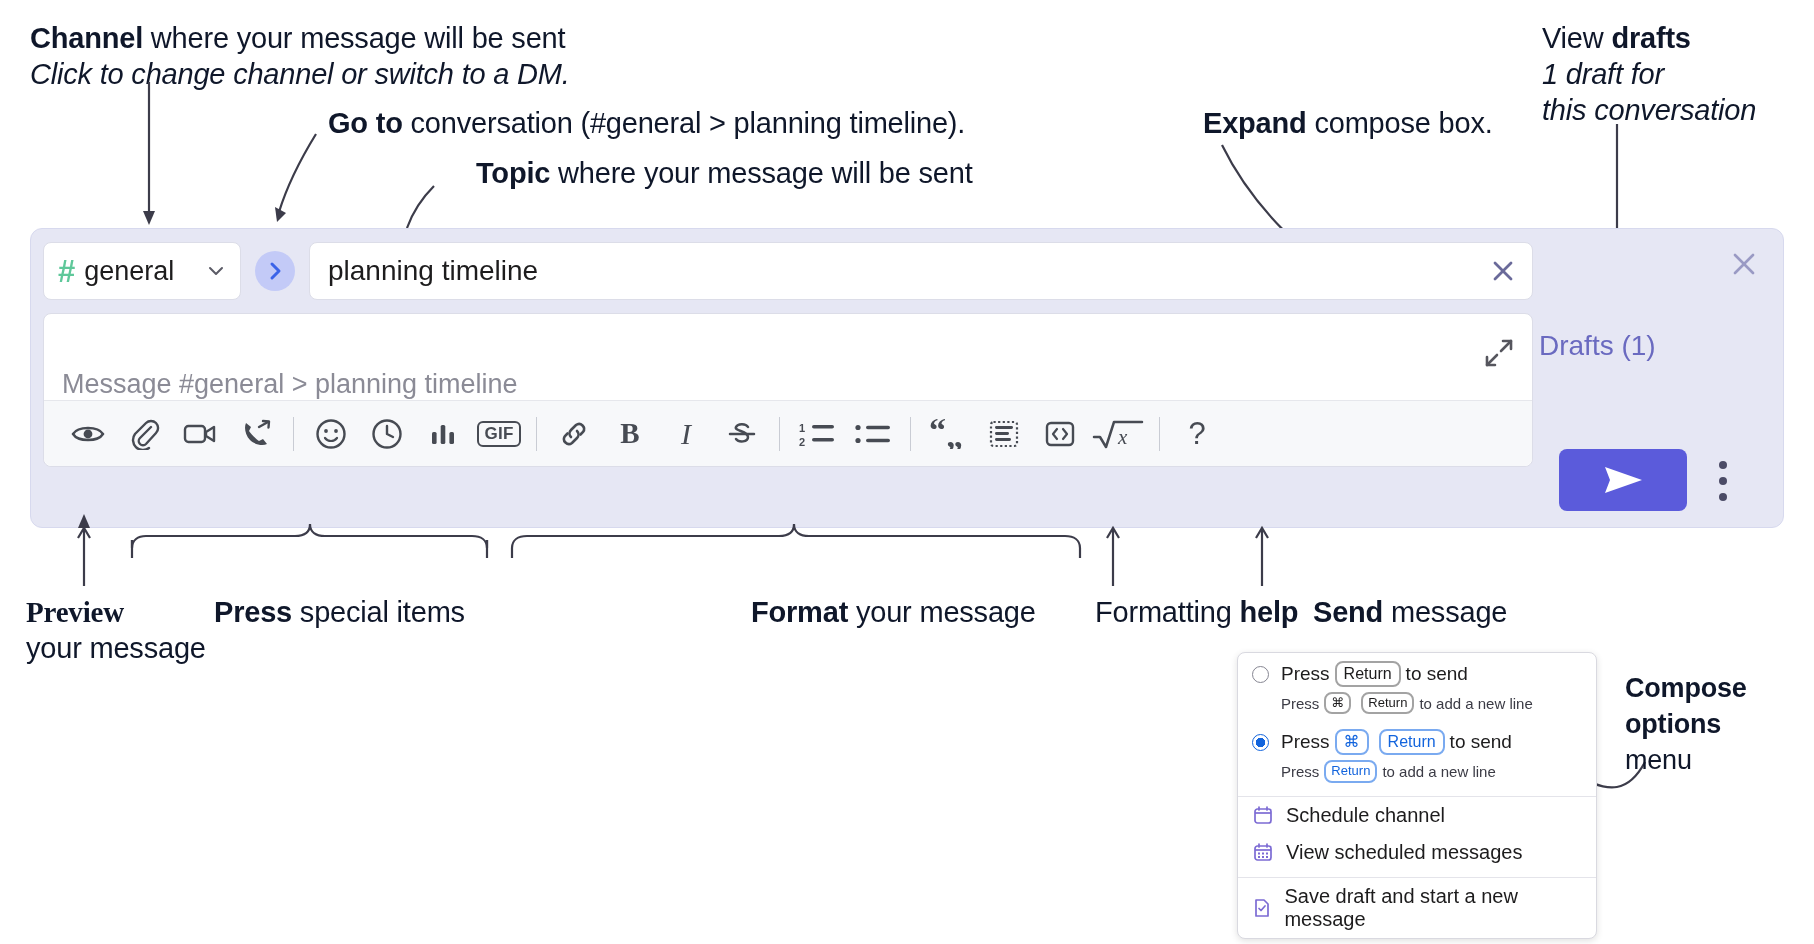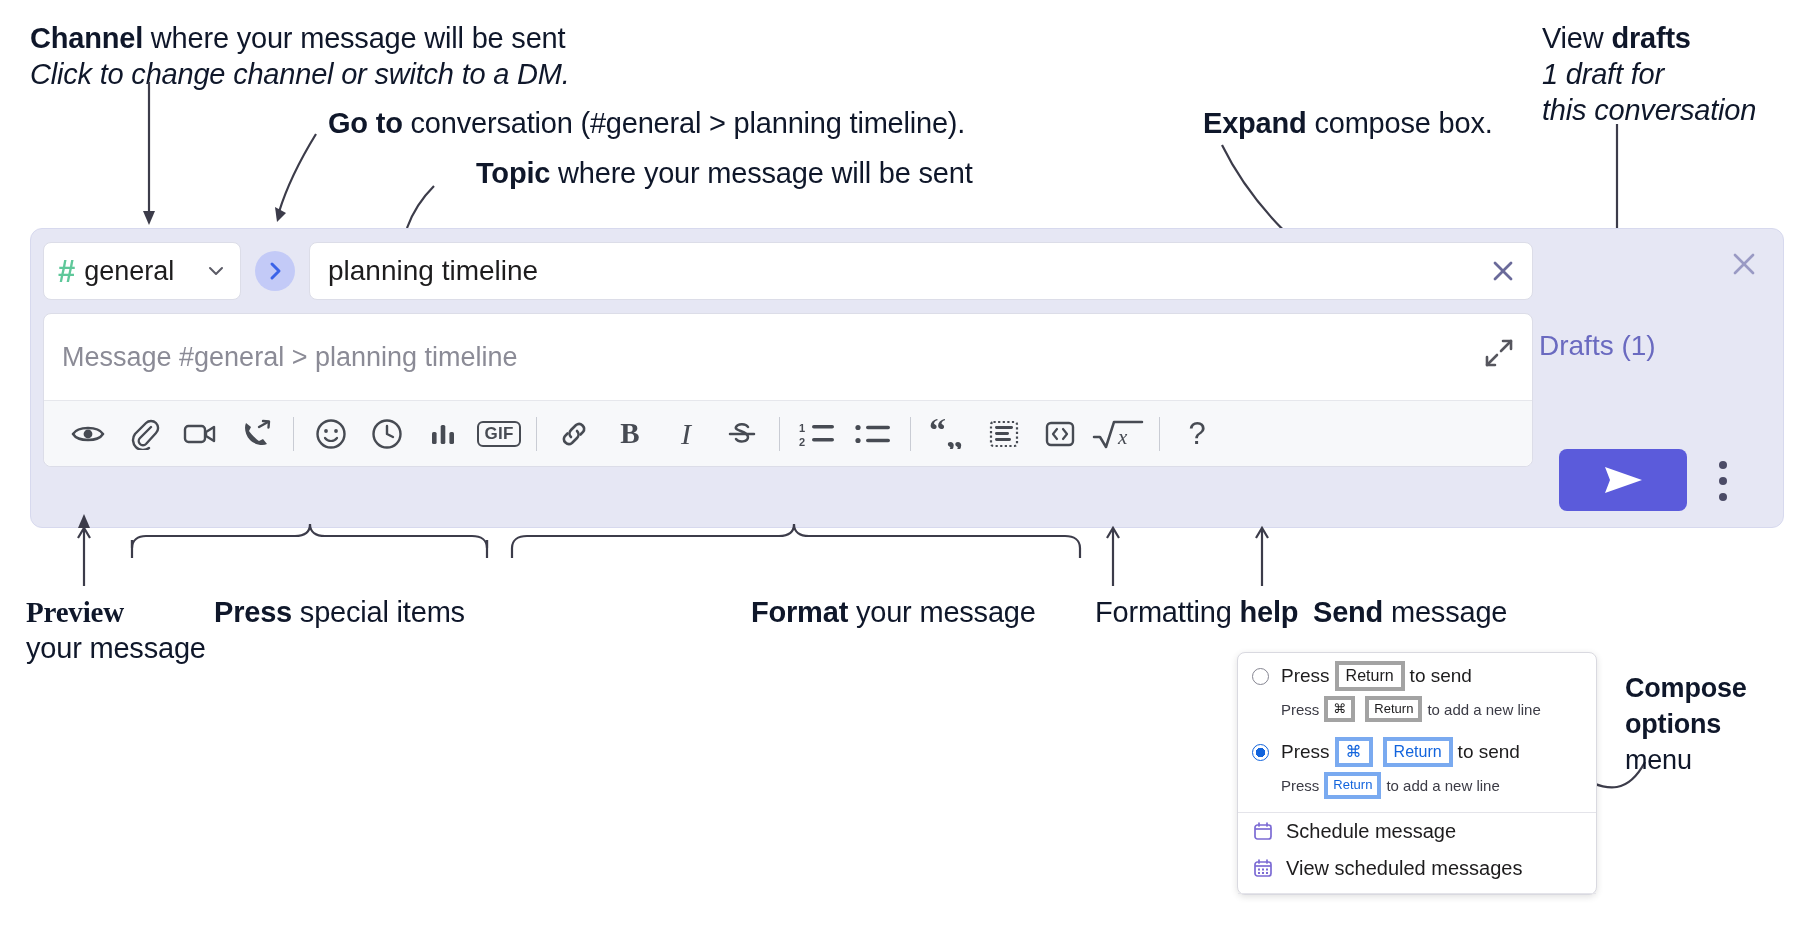--- a/index.html
+++ b/index.html
@@ -38,21 +38,21 @@
     flex:1;height:58px;background:#fff;border:1px solid #dcdde8;border-radius:8px;
     display:flex;align-items:center;padding:0 14px 0 18px;box-sizing:border-box;
   }
   .topictext{flex:1;font-size:28px;color:#1d1c1d;}
   .clearx{width:30px;height:30px;}
 
   .msgbox{
     margin-top:12px;background:#fff;border:1px solid #dcdde8;border-radius:8px;
     box-sizing:border-box;width:100%;
   }
-  .msginput{height:86px;display:flex;align-items:center;padding:0 18px;position:relative;}
+  .msginput{height:86px;display:flex;align-items:flex-end;padding:0 18px;position:relative;}
   .placeholder{font-size:27px;color:#8b8b96;}
   .expandbtn{position:absolute;right:18px;top:24px;width:30px;height:30px;}
   .toolbar{
     height:66px;background:#f7f8fa;border-top:1px solid #e6e7ec;
     border-radius:0 0 8px 8px;display:flex;align-items:center;padding:0 16px;
     box-sizing:border-box;gap:0;
   }
   .tbtn{width:56px;height:48px;display:flex;align-items:center;justify-content:center;color:#474b53;}
   .sep{width:1px;height:34px;background:#c9ccd4;margin:0 9px;}
   .gifbox{
@@ -78,21 +78,21 @@
     box-shadow:0 2px 7px rgba(0,0,0,.12);box-sizing:border-box;
   }
   .mopt{padding:8px 14px 4px 14px;}
   .moptmain{display:flex;align-items:center;font-size:19px;color:#1d1c1d;}
   .radio{width:17px;height:17px;border:1.8px solid #868692;border-radius:50%;
          margin-right:12px;flex:none;box-sizing:border-box;}
   .radio.on{border-color:#1264dd;background:
       radial-gradient(circle,#1264dd 0 44%,#fff 47% 100%);}
   .moptsub{display:flex;align-items:center;font-size:15px;color:#3b3b45;
            margin:5px 0 3px 29px;}
-  .kbd{border:4px solid #a3a3a3;border-radius:0;padding:1px 7px;margin:0 5px;
+  .kbd{border:2px solid #a3a3a3;border-radius:8px;padding:1px 7px;margin:0 5px;
        font-size:16px;color:#1d1c1d;background:#fff;line-height:1.25;}
   .kbd.sm{font-size:13px;padding:1px 5px;}
   .kbd.blue{border-color:#7aaaf0;color:#1264dd;}
   .mdiv{height:1px;background:#e4e4ea;margin:6px 0 0 0;}
   .mitem{display:flex;align-items:center;font-size:20px;color:#1d1c1d;padding:7px 14px;}
   .mitem .mi{margin-right:12px;display:flex;width:22px;justify-content:center;color:#7c6bd4;}
 
   svg{display:block;}
 </style>
 </head>
@@ -452,21 +452,21 @@
   <div class="mdiv"></div>
 
   <div class="mitem">
     <span class="mi">
       <svg width="20" height="20" viewBox="0 0 20 20">
           <rect x="2" y="4" width="16" height="14" rx="2.5" fill="none" stroke="#7c6bd4" stroke-width="1.7"></rect>
           <path d="M2,8 L18,8" stroke="#7c6bd4" stroke-width="1.7"></path>
           <path d="M6,2 L6,5 M14,2 L14,5" stroke="#7c6bd4" stroke-width="1.7" stroke-linecap="round"></path>
         </svg>
     </span>
-    <span>Schedule message</span>
+    <span>Schedule channel</span>
   </div>
 
   <div class="mitem">
     <span class="mi">
       <svg width="20" height="20" viewBox="0 0 20 20">
           <rect x="2" y="4" width="16" height="14" rx="2.5" fill="none" stroke="#7c6bd4" stroke-width="1.7"></rect>
           <path d="M2,8 L18,8" stroke="#7c6bd4" stroke-width="1.7"></path>
           <path d="M6,2 L6,5 M14,2 L14,5" stroke="#7c6bd4" stroke-width="1.7" stroke-linecap="round"></path>
           <g fill="#7c6bd4">
             <rect x="5" y="10.5" width="2" height="2"></rect>
@@ -476,13 +476,22 @@
             <rect x="9" y="14" width="2" height="2"></rect>
             <rect x="13" y="14" width="2" height="2"></rect>
           </g>
         </svg>
     </span>
     <span>View scheduled messages</span>
   </div>
 
   <div class="mdiv"></div>
 
+  <div class="mitem">
+    <span class="mi">
+      <svg width="20" height="20" viewBox="0 0 20 20">
+          <path d="M4,2 L12,2 L16,6 L16,18 L4,18 Z" fill="none" stroke="#7c6bd4" stroke-width="1.7" stroke-linejoin="round"></path>
+          <path d="M7,10.5 L9,12.5 L13,8" fill="none" stroke="#7c6bd4" stroke-width="1.7" stroke-linecap="round" stroke-linejoin="round"></path>
+        </svg>
+    </span>
+    <span>Save draft and start a new message</span>
+  </div>
 </div>
 
 </body></html>

